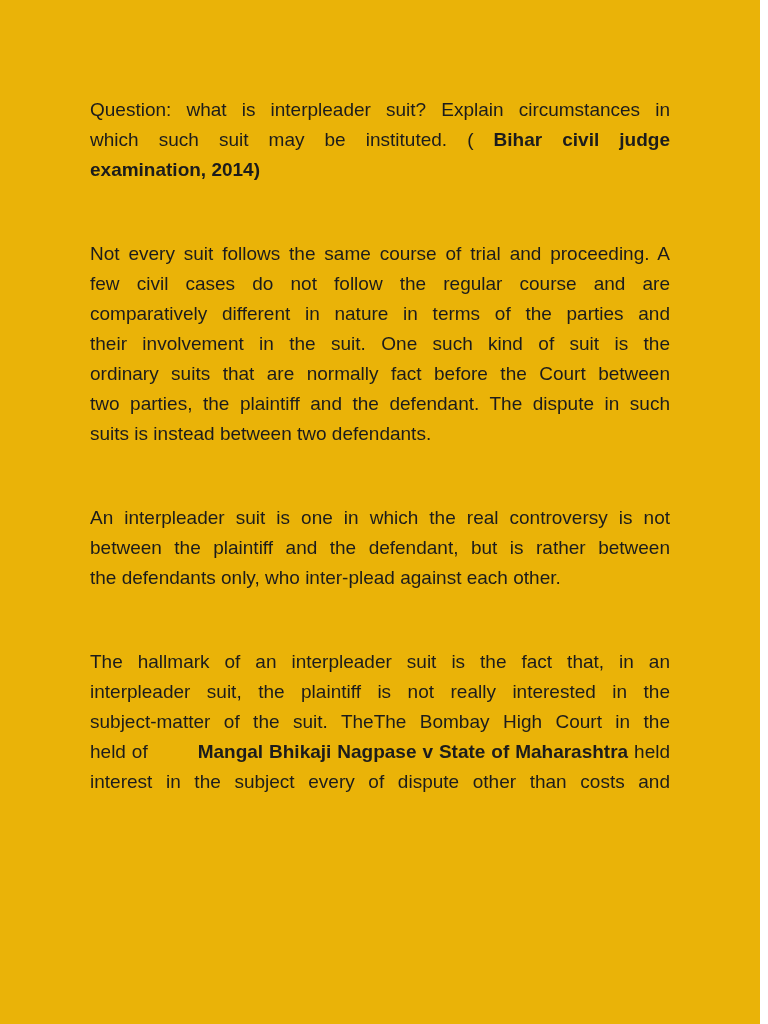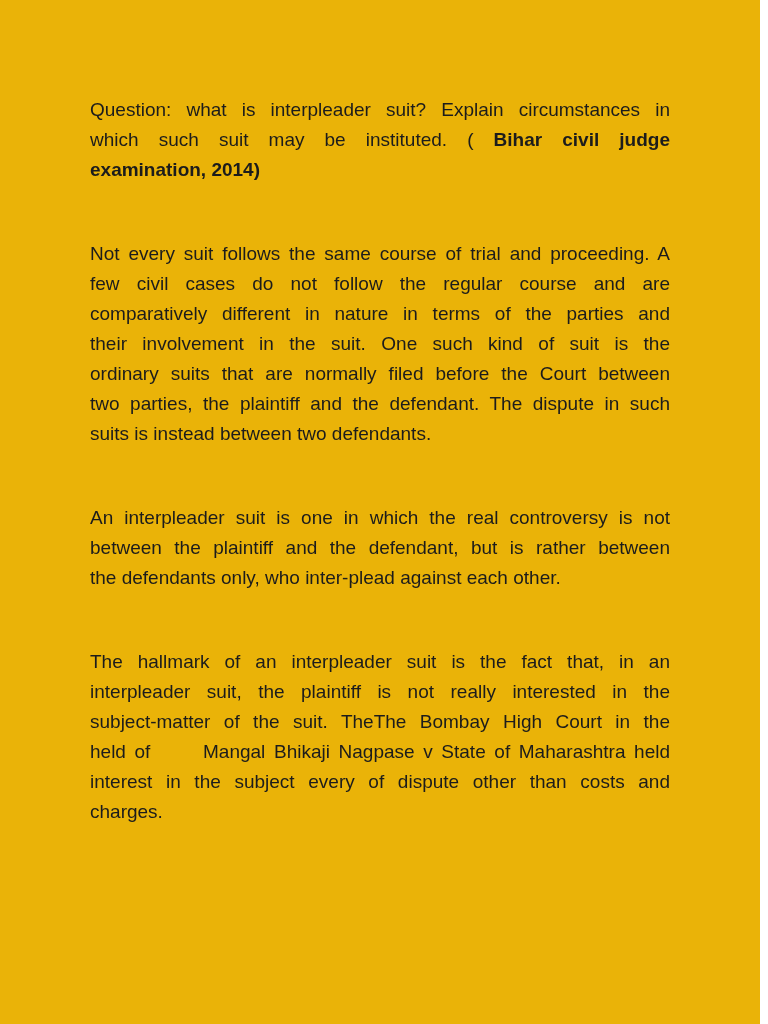--- a/index.html
+++ b/index.html
@@ -30,51 +30,50 @@
   .line {
     text-align: left;
     white-space: normal;
   }
   .line.j {
     text-align: justify;
     text-align-last: justify;
   }
   .run { font-style: normal; font-weight: normal; }
   .run.bi { font-weight: bold; }
-  .run.b  { font-weight: normal; margin-left: 44px; }
+  .run.b  { font-weight: bold; margin-left: 44px; }
 </style>
 </head>
 <body>
 
 <div class="page">
 
   <div class="paragraph">
     <div class="line j"><span class="run">Question: what is interpleader suit? Explain circumstances in</span></div>
     <div class="line j"><span class="run">which such suit may be instituted. ( </span><span class="run bi">Bihar civil judge</span></div>
     <div class="line"><span class="run bi">examination, 2014)</span></div>
   </div>
 
   <div class="paragraph">
     <div class="line j"><span class="run">Not every suit follows the same course of trial and proceeding. A</span></div>
     <div class="line j"><span class="run">few civil cases do not follow the regular course and are</span></div>
     <div class="line j"><span class="run">comparatively different in nature in terms of the parties and</span></div>
     <div class="line j"><span class="run">their involvement in the suit. One such kind of suit is the</span></div>
-    <div class="line j"><span class="run">ordinary suits that are normally filed before the Court between</span></div>
+    <div class="line j"><span class="run">ordinary suits that are normally fact before the Court between</span></div>
     <div class="line j"><span class="run">two parties, the plaintiff and the defendant. The dispute in such</span></div>
     <div class="line"><span class="run">suits is instead between two defendants.</span></div>
   </div>
 
   <div class="paragraph">
     <div class="line j"><span class="run">An interpleader suit is one in which the real controversy is not</span></div>
     <div class="line j"><span class="run">between the plaintiff and the defendant, but is rather between</span></div>
     <div class="line"><span class="run">the defendants only, who inter-plead against each other.</span></div>
   </div>
 
   <div class="paragraph">
     <div class="line j"><span class="run">The hallmark of an interpleader suit is the fact that, in an</span></div>
     <div class="line j"><span class="run">interpleader suit, the plaintiff is not really interested in the</span></div>
     <div class="line j"><span class="run">subject-matter of the suit. TheThe Bombay High Court in the</span></div>
     <div class="line j"><span class="run">held of </span><span class="run b">Mangal Bhikaji Nagpase v State of Maharashtra</span><span class="run"> held</span></div>
     <div class="line j"><span class="run">interest in the subject every of dispute other than costs and</span></div>
-    <div class="line"><span class="run">charges.</span></div>
   </div>
 
 </div>
 
 </body></html>

